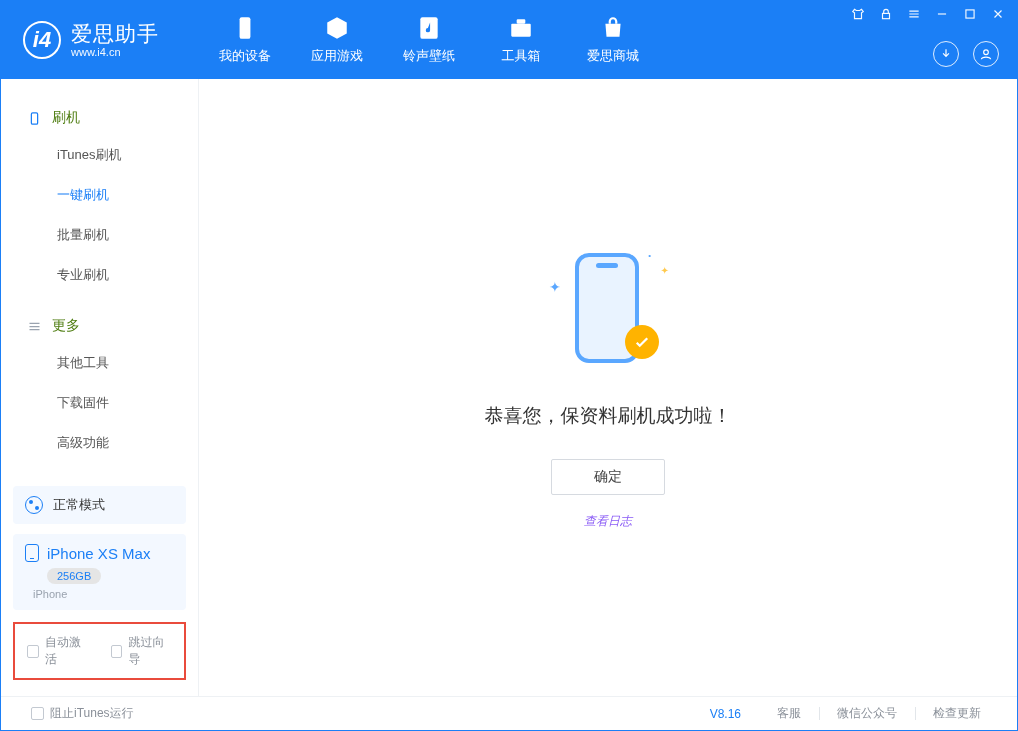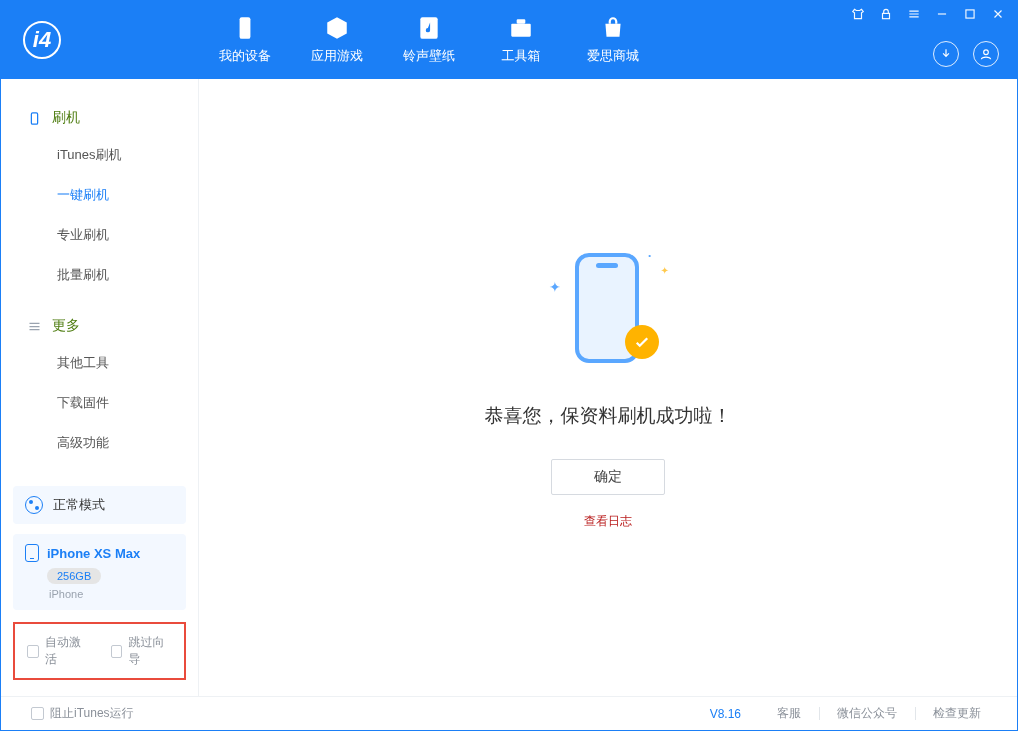--- a/index.html
+++ b/index.html
@@ -36,23 +36,23 @@
 .nav-item.active { color: #1b7ff6; }
 
 .device-panel { margin-top: auto; padding: 0 12px 12px; }
 .mode-box { background: #f3f8ff; border-radius: 4px; padding: 10px 12px; display: flex; align-items: center; gap: 10px; margin-bottom: 10px; font-size: 13px; color: #333; }
 .mode-icon { width: 18px; height: 18px; border: 1.5px solid #1b7ff6; border-radius: 50%; position: relative; }
 .mode-icon::before, .mode-icon::after { content: ''; position: absolute; background: #1b7ff6; border-radius: 50%; width: 4px; height: 4px; }
 .mode-icon::before { left: 3px; top: 3px; }
 .mode-icon::after { right: 3px; bottom: 3px; }
 .device-box { background: #f3f8ff; border-radius: 4px; padding: 10px 12px; }
 .device-row { display: flex; align-items: center; gap: 8px; }
-.device-name { color: #1b7ff6; font-size: 13px; font-weight: 700; }
+.device-name { color: #1b7ff6; font-size: 15px; font-weight: 400; }
 .capacity-pill { display: inline-block; background: #e5e5e5; color: #1b7ff6; font-size: 11px; padding: 2px 10px; border-radius: 10px; margin: 6px 0 4px 22px; }
-.device-type { color: #9aa3af; font-size: 11px; margin-left: 24px; }
+.device-type { color: #9aa3af; font-size: 11px; margin-left: 8px; }
 .phone-ico { width: 14px; height: 18px; border: 1.5px solid #1b7ff6; border-radius: 3px; position: relative; }
 .phone-ico::after { content: ''; position: absolute; width: 4px; height: 1.5px; background: #1b7ff6; bottom: 2px; left: 50%; transform: translateX(-50%); }
 
 .opts-box { border: 2px solid #e94b3c; padding: 10px 12px; display: flex; gap: 22px; align-items: center; margin: 0 12px 16px; }
 .chk { display: flex; align-items: center; gap: 6px; font-size: 12px; color: #8a9099; cursor: pointer; }
 .chk-box { width: 13px; height: 13px; border: 1px solid #c3c9d1; border-radius: 2px; }
 
 
 .main { flex: 1; display: flex; flex-direction: column; align-items: center; justify-content: center; background: #fff; }
 .illus { width: 130px; height: 130px; position: relative; margin-bottom: 28px; }
@@ -60,35 +60,39 @@
 .illus-phone::before { content: ''; position: absolute; top: 6px; left: 50%; transform: translateX(-50%); width: 22px; height: 5px; background: #5aa7ff; border-radius: 3px; }
 .illus-check { position: absolute; right: 14px; bottom: 16px; width: 34px; height: 34px; background: #ffb300; border-radius: 50%; display: flex; align-items: center; justify-content: center; }
 .illus-check svg { width: 18px; height: 18px; stroke: #fff; stroke-width: 3; fill: none; }
 .spark { position: absolute; font-size: 14px; color: #5aa7ff; }
 .spark.s1 { left: 6px; top: 34px; }
 .spark.s2 { right: 4px; top: 20px; color: #ffc94d; font-size: 10px; }
 .spark.s3 { right: 22px; top: 6px; font-size: 8px; }
 
 .success-msg { font-size: 19px; color: #333; margin-bottom: 30px; }
 .ok-btn { border: 1px solid #d6dae0; background: #fff; padding: 8px 42px; font-size: 14px; color: #444; cursor: pointer; margin-bottom: 18px; border-radius: 2px; }
-.view-log { font-size: 12px; color: #b91c1c; cursor: pointer; }
+.view-log { font-size: 12px; color: #8b5cf6; cursor: pointer; font-style: italic; }
 
 
 .footer { height: 34px; border-top: 1px solid #eef1f4; display: flex; align-items: center; padding: 0 18px; font-size: 12px; color: #8a9099; }
 .footer .chk { margin-right: auto; padding-left: 12px; }
 .ver { color: #1b7ff6; margin-right: 18px; }
 .f-link { padding: 0 18px; cursor: pointer; position: relative; }
 .f-link + .f-link::before { content: ''; position: absolute; left: 0; top: 2px; bottom: 2px; width: 1px; background: #e2e6ea; }
 </style>
 </head>
 <body>
 
 <div class="header">
   <div class="logo-block">
     <div class="logo-circle">i4</div>
+    <div class="logo-text">
+      <div class="app-name">爱思助手</div>
+      <div class="app-domain">www.i4.cn</div>
+    </div>
   </div>
   <div class="tabs">
     <div class="tab">
       <span class="tab-icon">
           <svg viewBox="0 0 24 24">
             <rect x="7" y="2" width="10" height="20" rx="2"></rect>
           </svg>
         </span>
       <span>我的设备</span>
     </div>
@@ -170,22 +174,22 @@
   <div class="sidebar">
     <div class="nav">
       <div class="group-head">
         <svg viewBox="0 0 24 24" fill="none" stroke="#1b7ff6" stroke-width="2">
             <rect x="7" y="3" width="10" height="18" rx="2"></rect>
           </svg>
         <span>刷机</span>
       </div>
       <div class="nav-item">iTunes刷机</div>
       <div class="nav-item active">一键刷机</div>
+      <div class="nav-item">批量刷机</div>
       <div class="nav-item">专业刷机</div>
-      <div class="nav-item">批量刷机</div>
 
       <div class="group-head" style="margin-top:14px">
         <svg viewBox="0 0 24 24" fill="none" stroke="#9aa3af" stroke-width="2">
             <path d="M4 7h16M4 12h16M4 17h16"></path>
           </svg>
         <span>更多</span>
       </div>
       <div class="nav-item">其他工具</div>
       <div class="nav-item">下载固件</div>
       <div class="nav-item">高级功能</div>

